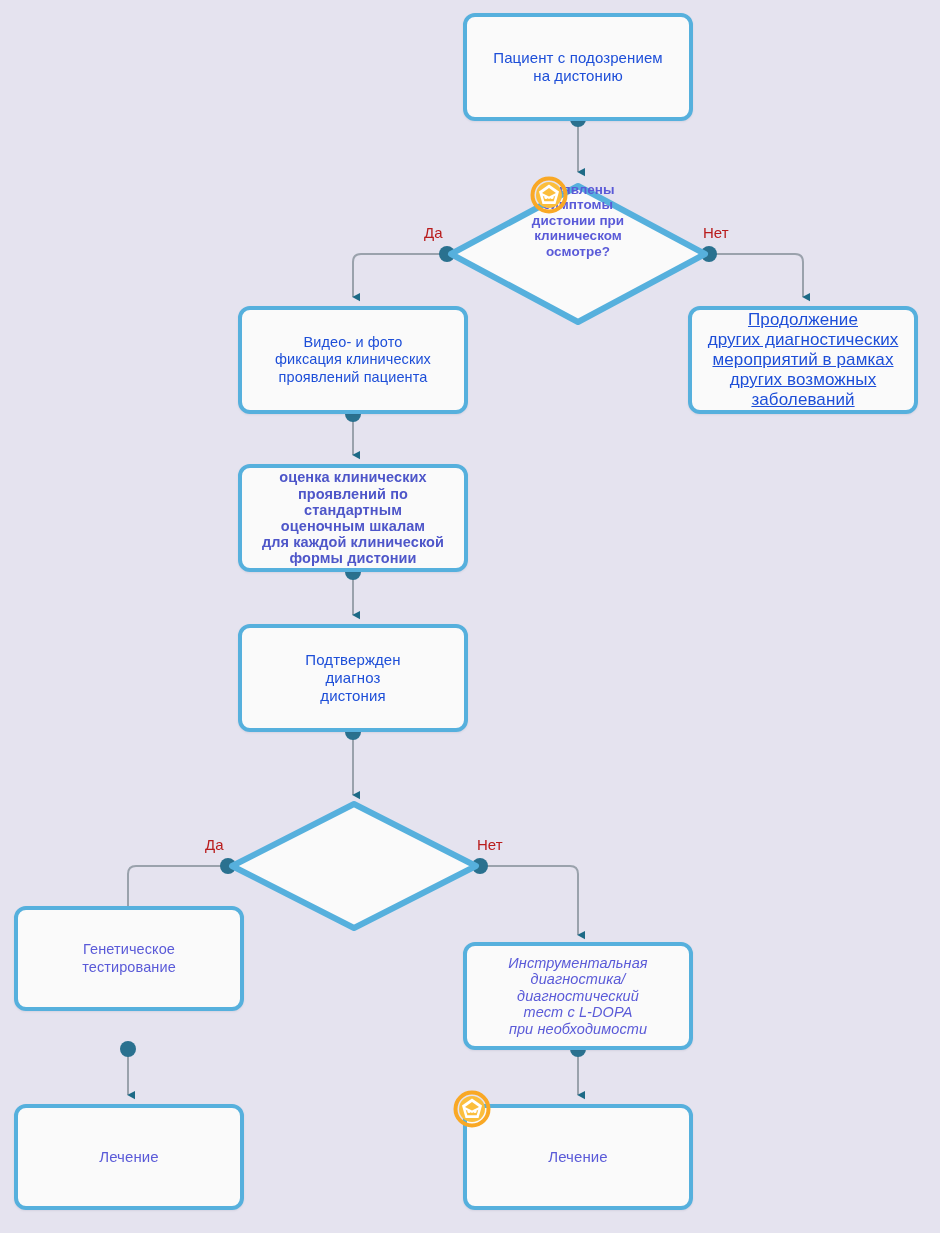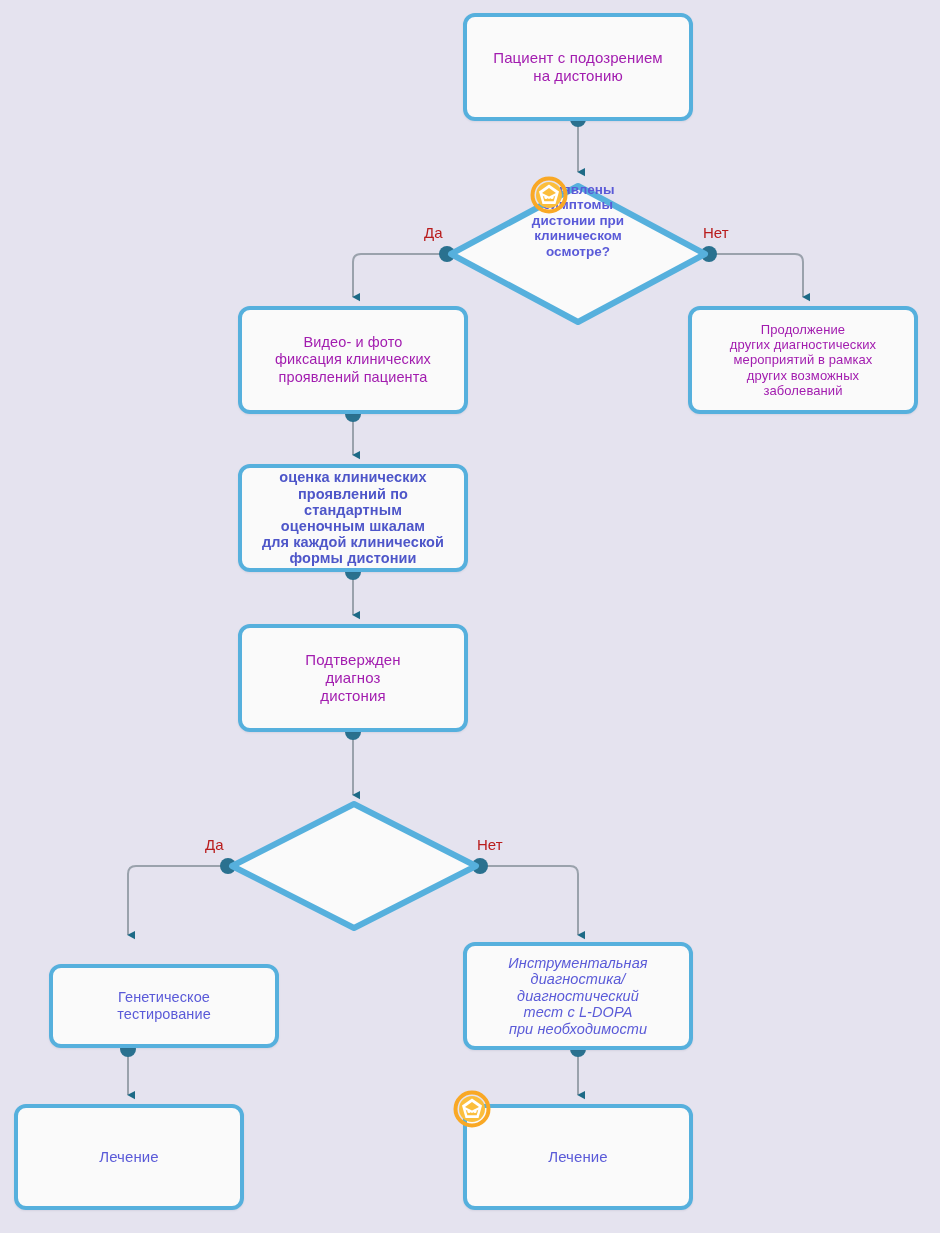--- a/index.html
+++ b/index.html
@@ -40,21 +40,21 @@
     background: #fafafa;
     border: 4px solid #56b0dd;
     border-radius: 12px;
     box-shadow: 0 1px 2px rgba(80,80,110,0.10);
   }
   .proc .label {
     line-height: 1.18;
     letter-spacing: 0.1px;
     padding: 0 6px;
   }
-  .label.gray  { color: #a21caf; }
+  .label.gray  { color: #1d4ed8; }
   .label.blue  { color: #5a5ad8; }
   .label.blue2 { color: #4e56c9; }
 
   
   .decision {
     position: absolute;
     display: flex;
     align-items: flex-start;
     justify-content: center;
   }
@@ -166,21 +166,21 @@
   <div class="edgelabel" style="left:424px; top:224px;">Да</div>
   <div class="edgelabel" style="left:703px; top:224px;">Нет</div>
 
   <div class="node proc" style="left:238px; top:306px; width:230px; height:108px;">
     <div class="label gray" style="font-size:14.5px; white-space:pre-line;">Видео- и фото
 фиксация клинических
 проявлений пациента</div>
   </div>
 
   <div class="node proc" style="left:688px; top:306px; width:230px; height:108px;">
-    <div class="label gray" style="font-size:13px; white-space:pre-line;">Продолжение
+    <div class="label gray" style="font-size:17px; white-space:pre-line;text-decoration:underline;">Продолжение
 других диагностических
 мероприятий в рамках
 других возможных
 заболеваний</div>
   </div>
 
   <div class="node proc" style="left:238px; top:464px; width:230px; height:108px;">
     <div class="label blue2" style="font-size:14.5px; font-weight:bold; white-space:pre-line; line-height:1.12; padding:0;">оценка клинических
 проявлений по
 стандартным
@@ -196,21 +196,21 @@
   </div>
 
   <div class="decision" style="left:228px; top:800px; width:252px; height:132px;">
     <svg class="dshape" viewBox="0 0 252 132" preserveAspectRatio="none">
       <polygon points="126,4 248,66 126,128 4,66" fill="#fafafa" stroke="#56b0dd" stroke-width="6" stroke-linejoin="round"></polygon>
     </svg>
   </div>
   <div class="edgelabel" style="left:205px; top:836px;">Да</div>
   <div class="edgelabel" style="left:477px; top:836px;">Нет</div>
 
-  <div class="node proc" style="left:14px; top:964px; width:230px; height:84px;margin-left:35px;">
+  <div class="node proc" style="left:14px; top:906px; width:230px; height:105px;">
     <div class="label blue" style="font-size:14.5px; white-space:pre-line;">Генетическое
 тестирование</div>
   </div>
 
   <div class="node proc" style="left:463px; top:942px; width:230px; height:108px;font-style:italic;">
     <div class="label blue" style="font-size:14.5px; white-space:pre-line; line-height:1.14;">Инструментальная
 диагностика/
 диагностический
 тест с L-DOPA
 при необходимости</div>

